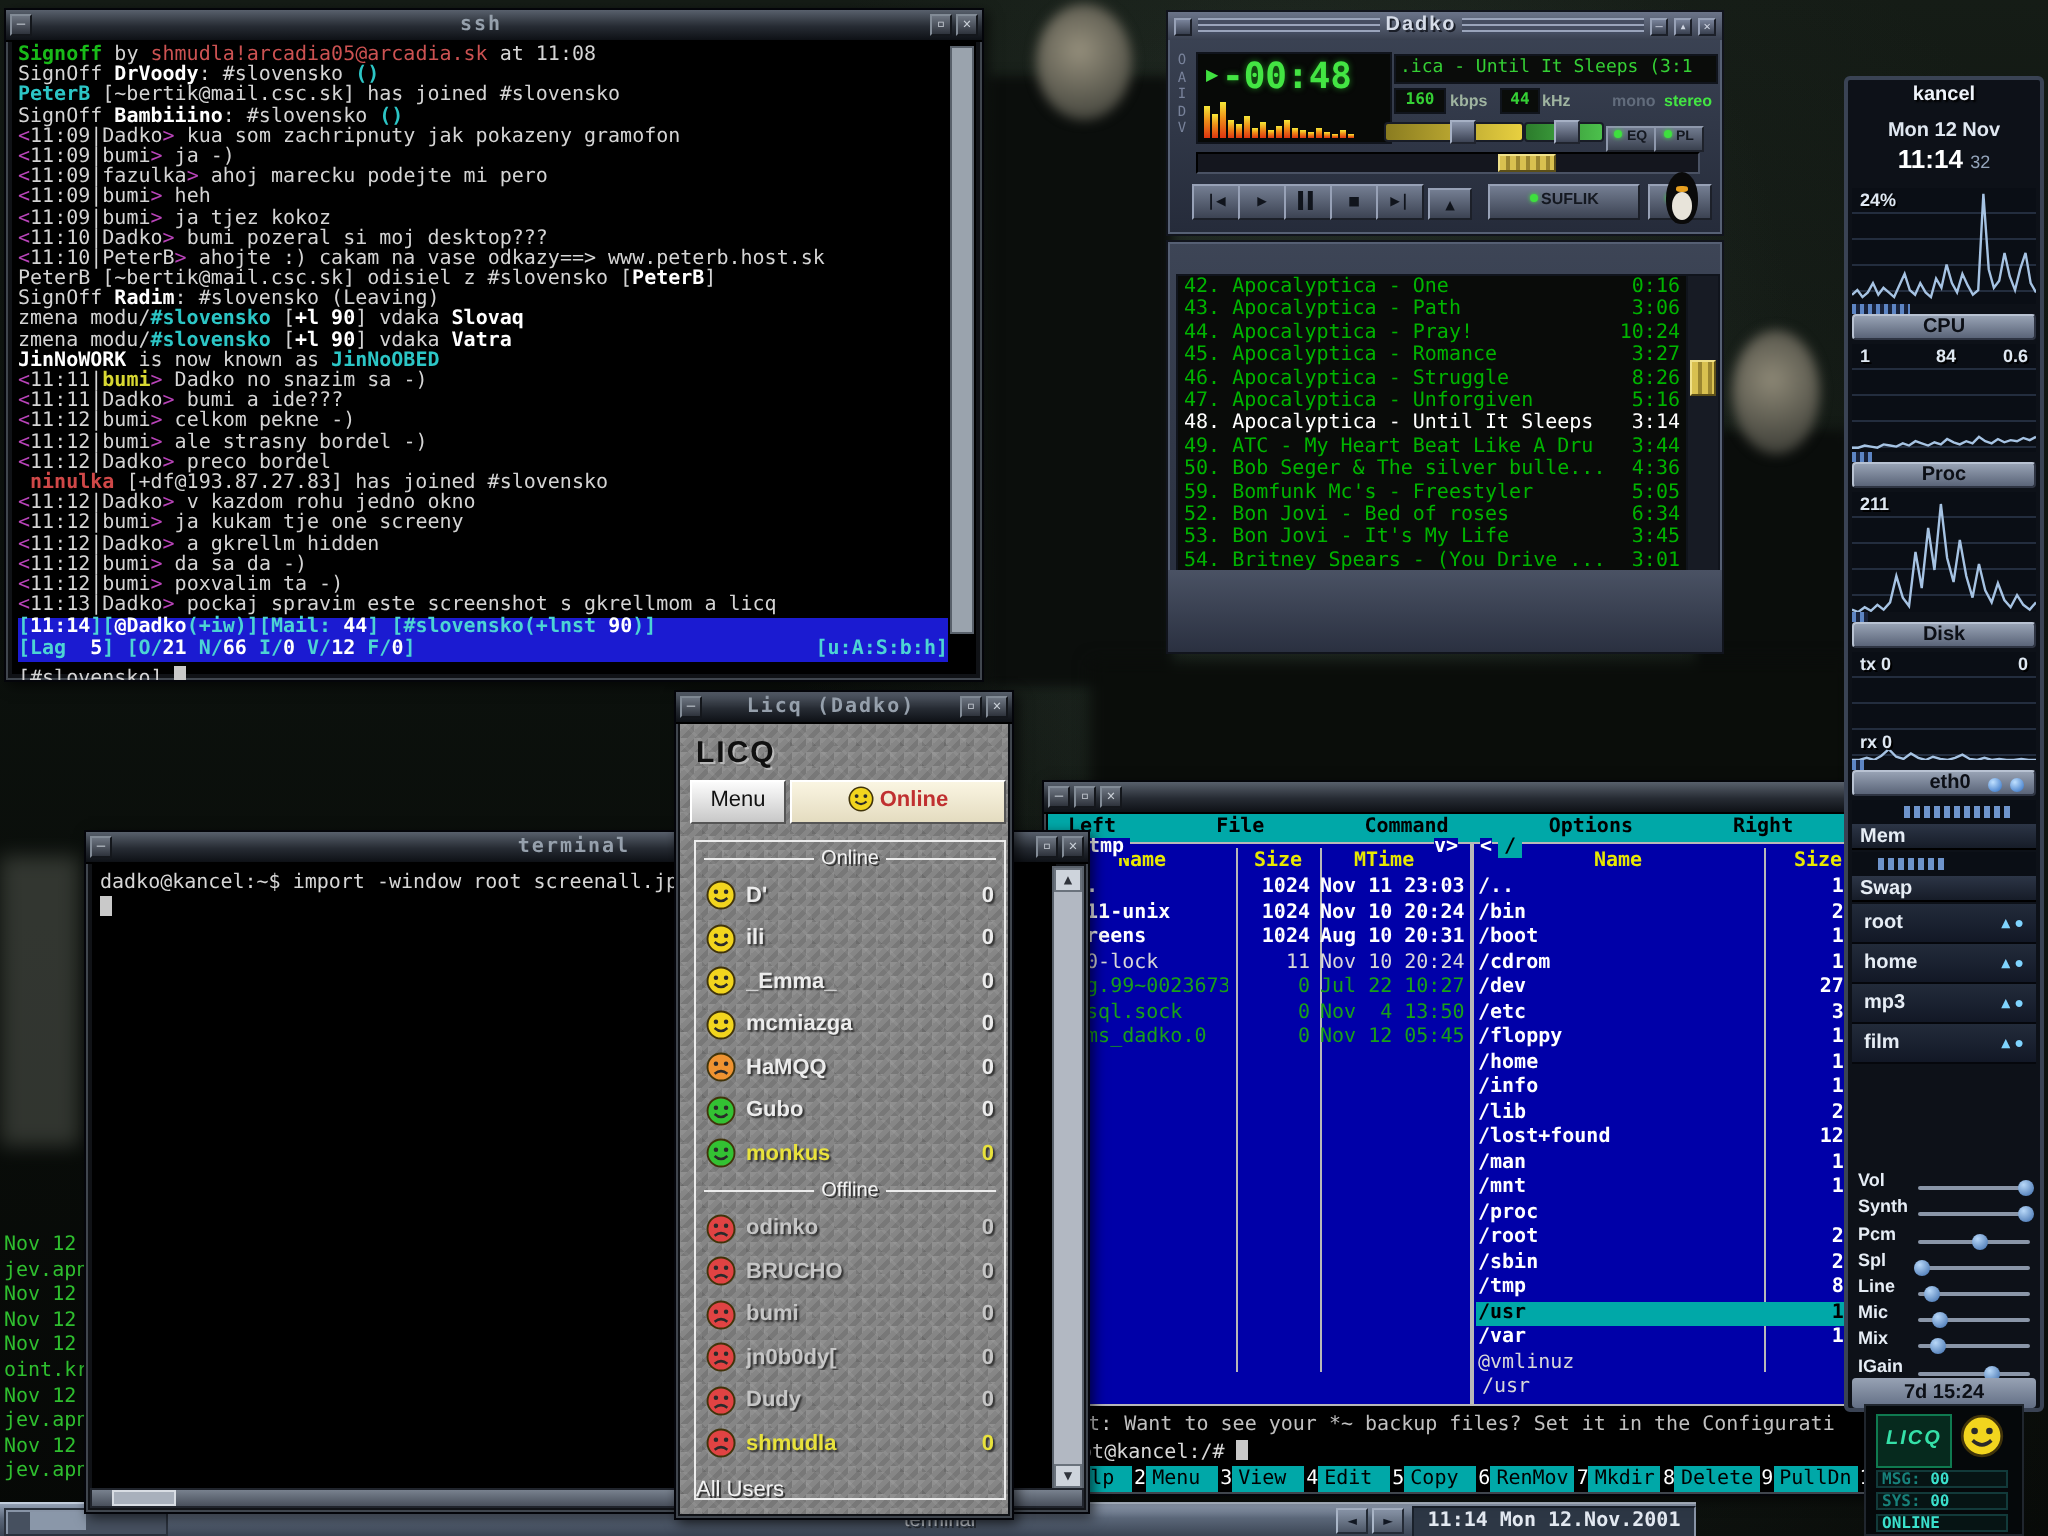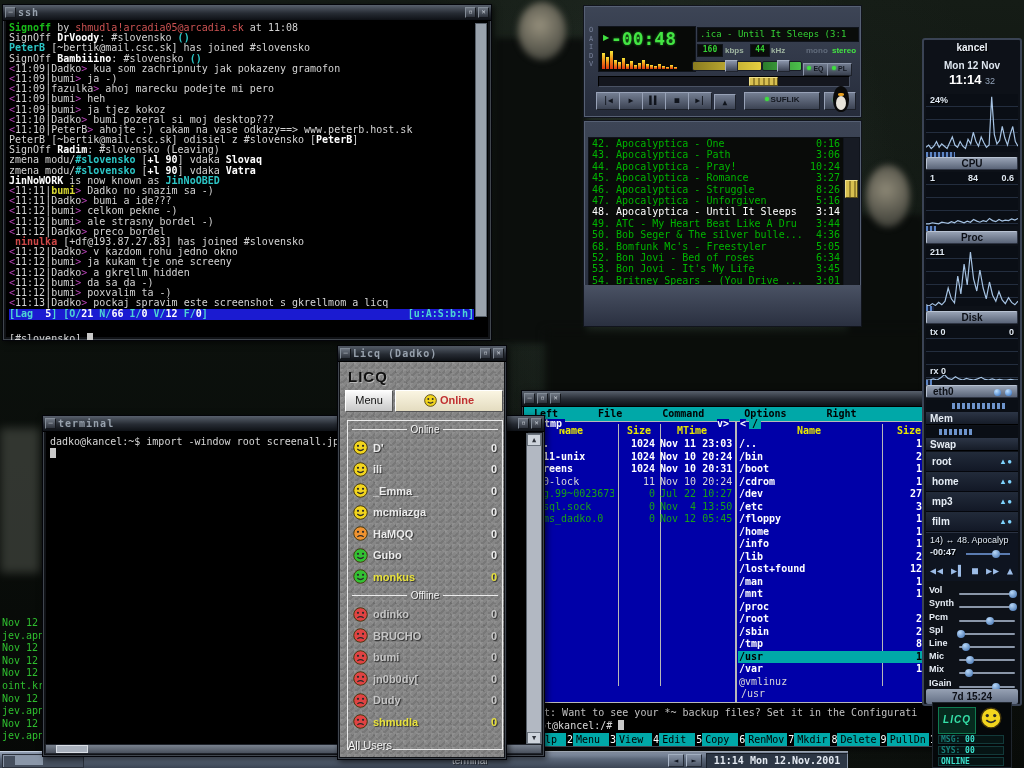--- a/index.html
+++ b/index.html
@@ -9,21 +9,21 @@
   #wallpaper{position:absolute;inset:0;z-index:0;background:
     radial-gradient(380px 500px at 62% 28%, rgba(70,86,74,.35), transparent 70%),
     radial-gradient(500px 700px at 75% 60%, rgba(40,52,44,.5), transparent 75%),
     linear-gradient(180deg,#151c16 0%,#0c110d 40%,#060806 100%)}
   .fig{position:absolute;filter:blur(3px)}
   #root-log{position:absolute;left:2px;top:617px;z-index:0;color:#2fbf2f;font:10px/12.6px "DejaVu Sans Mono",monospace;white-space:pre}
 
   
   .win{position:absolute;background:#101216;border:1px solid #04050a;box-shadow:0 0 0 1px #40464e inset, 2px 2px 6px rgba(0,0,0,.6);overflow:hidden;box-sizing:border-box}
   .tbar{height:16px;background:linear-gradient(180deg,#58606c,#262b33 55%,#0e1116);display:flex;align-items:center;gap:2px;padding:0 2px;box-sizing:border-box;border-bottom:1px solid #000}
-  .tbar .ttl{flex:1;font:bold 10px/14px "DejaVu Sans Mono",monospace;color:#96a0ac;letter-spacing:1px;overflow:hidden;white-space:nowrap}
+  .tbar .ttl{flex:1;text-align:center;font:bold 10px/14px "DejaVu Sans Mono",monospace;color:#96a0ac;letter-spacing:1px;overflow:hidden;white-space:nowrap}
   .wbtn{width:11px;height:11px;flex:0 0 auto;background:linear-gradient(#6d7581,#2e333c);border:1px solid #828b96;border-right-color:#14171c;border-bottom-color:#14171c;color:#c9cfd7;font:7px/9px "DejaVu Sans Mono",monospace;text-align:center;box-sizing:border-box}
 
   
   #ssh-win{left:2px;top:4px;width:490px;height:337px;z-index:5}
   #ssh-body{position:absolute;left:3px;top:16px;right:3px;bottom:3px;background:#000}
   #irc-lines{position:absolute;left:3px;top:2px;white-space:pre}
   .irc-line{height:10.2px;font:10px/10.2px "DejaVu Sans Mono",monospace;white-space:pre}
   .sg-d{color:#d4d4d4}.sg-g{color:#19bb19;font-weight:bold}.sg-r{color:#cc5252}
   .sg-c{color:#2cc6c6;font-weight:bold}.sg-w{color:#fff;font-weight:bold}
   .sg-y{color:#d8d832;font-weight:bold}.sg-m{color:#b944b9}.sg-p{color:#d04848;font-weight:bold}
@@ -130,21 +130,21 @@
   
   #term-win{left:42px;top:415px;width:503px;height:342px;z-index:3}
   #term-body{position:absolute;left:3px;top:16px;width:482px;bottom:10px;background:#000;color:#d6d6d6;font:10px/12px "DejaVu Sans Mono",monospace;white-space:pre;padding:4px 0 0 4px;box-sizing:border-box}
   #term-scroll{position:absolute;right:2px;top:17px;bottom:11px;width:14px;background:#b2b8c2;border:1px solid #59616b}
   .term-arr{position:absolute;left:0;width:100%;height:12px;background:#ced4dc;border:1px solid #6a727c;color:#30343c;font:7px/11px monospace;text-align:center;box-sizing:border-box}
   #term-bottom{position:absolute;left:2px;right:2px;bottom:2px;height:8px;background:linear-gradient(180deg,#78818e,#49505c);border:1px solid #20242c}
   #term-bottom .thumb{position:absolute;left:10px;top:0;width:30px;height:6px;background:#a8b0bc;border:1px solid #d8dde4}
 
   
   #mc-win{left:521px;top:390px;width:424px;height:358px;z-index:2;background:#000}
-  #mc-menubar{position:absolute;left:2px;right:2px;top:16px;height:14px;background:#00a8a8;color:#000;font:bold 10px/14px "DejaVu Sans Mono",monospace;display:flex;gap:40px;padding-left:10px;white-space:pre;overflow:hidden}
+  #mc-menubar{position:absolute;left:2px;right:2px;top:16px;height:14px;background:#00a8a8;color:#000;font:bold 10px/14px "DejaVu Sans Mono",monospace;display:flex;gap:50px;padding-left:10px;white-space:pre;overflow:hidden}
   .mc-panel{position:absolute;top:30px;height:282px;background:#0000a8;border:1px solid #b8b8b8;box-sizing:border-box}
   #mc-left{left:6px;width:208px}
   #mc-right{left:214px;width:208px}
   .mc-path{position:absolute;top:-3px;font:bold 10px/10px "DejaVu Sans Mono",monospace;background:#0000a8;color:#fff;padding:0 3px;z-index:2}
   .mc-path.active{background:#00a8a8;color:#000}
   .mc-mark{position:absolute;top:-3px;font:bold 10px/10px "DejaVu Sans Mono",monospace;background:#0000a8;color:#fff;z-index:2}
   .mc-cols{position:absolute;left:0;right:0;top:3px;height:12px;color:#e8e800;font:bold 10px/12px "DejaVu Sans Mono",monospace}
   .mc-colsep{position:absolute;top:2px;bottom:16px;width:1px;background:#b8b8b8}
   .mc-rows{position:absolute;left:1px;right:1px;top:16px}
   .mc-row{display:flex;height:12.5px;font:10px/12.5px "DejaVu Sans Mono",monospace;white-space:pre;overflow:hidden}
@@ -209,21 +209,21 @@
       <div class="mc-cols">
         <span style="position:absolute;left:30px">Name</span>
         <span style="position:absolute;left:98px">Size</span>
         <span style="position:absolute;left:148px">MTime</span>
       </div>
       <div class="mc-colsep" style="left:89px"></div>
       <div class="mc-colsep" style="left:131px"></div>
       <div class="mc-rows" id="mc-left-rows">
           <div class="mc-row dir"><span class="nm">/..</span><span class="sz">1024</span><span class="tm">Nov 11 23:03</span></div>
           <div class="mc-row dir"><span class="nm">.X11-unix</span><span class="sz">1024</span><span class="tm">Nov 10 20:24</span></div>
-          <div class="mc-row dir"><span class="nm">screens</span><span class="sz">1024</span><span class="tm">Nov 10 20:31</span></div>
+          <div class="mc-row dir"><span class="nm">screens</span><span class="sz">1024</span><span class="tm">Aug 10 20:31</span></div>
           <div class="mc-row file"><span class="nm">.X0-lock</span><span class="sz">11</span><span class="tm">Nov 10 20:24</span></div>
           <div class="mc-row special"><span class="nm">mpg.99~0023673</span><span class="sz">0</span><span class="tm">Jul 22 10:27</span></div>
           <div class="mc-row special"><span class="nm">mysql.sock</span><span class="sz">0</span><span class="tm">Nov  4 13:50</span></div>
           <div class="mc-row special"><span class="nm">xmms_dadko.0</span><span class="sz">0</span><span class="tm">Nov 12 05:45</span></div>
         </div>
       <div class="mc-mini">.</div>
     </div>
     <div class="mc-panel" id="mc-right">
       <div class="mc-mark" style="left:3px">&lt;</div>
       <div class="mc-path active" style="left:12px">/</div>
@@ -484,28 +484,38 @@
   <div class="win" id="ssh-win">
     <div class="tbar">
       <div class="wbtn">–</div>
       <div class="ttl">ssh</div>
       <div class="wbtn">▫</div>
       <div class="wbtn">✕</div>
     </div>
     <div id="ssh-body">
       <div id="irc-lines"><div class="irc-line"><span class="sg-g">Signoff</span><span class="sg-d"> by </span><span class="sg-r">shmudla!arcadia05@arcadia.sk</span><span class="sg-d"> at 11:08</span></div><div class="irc-line"><span class="sg-d">SignOff </span><span class="sg-w">DrVoody</span><span class="sg-d">: #slovensko </span><span class="sg-c">()</span></div><div class="irc-line"><span class="sg-c">PeterB</span><span class="sg-d"> [~bertik@mail.csc.sk] has joined #slovensko</span></div><div class="irc-line"><span class="sg-d">SignOff </span><span class="sg-w">Bambiiino</span><span class="sg-d">: #slovensko </span><span class="sg-c">()</span></div><div class="irc-line"><span class="sg-m">&lt;</span><span class="sg-d">11:09|Dadko</span><span class="sg-m">&gt;</span><span class="sg-d"> kua som zachripnuty jak pokazeny gramofon</span></div><div class="irc-line"><span class="sg-m">&lt;</span><span class="sg-d">11:09|bumi</span><span class="sg-m">&gt;</span><span class="sg-d"> ja -)</span></div><div class="irc-line"><span class="sg-m">&lt;</span><span class="sg-d">11:09|fazulka</span><span class="sg-m">&gt;</span><span class="sg-d"> ahoj marecku podejte mi pero</span></div><div class="irc-line"><span class="sg-m">&lt;</span><span class="sg-d">11:09|bumi</span><span class="sg-m">&gt;</span><span class="sg-d"> heh</span></div><div class="irc-line"><span class="sg-m">&lt;</span><span class="sg-d">11:09|bumi</span><span class="sg-m">&gt;</span><span class="sg-d"> ja tjez kokoz</span></div><div class="irc-line"><span class="sg-m">&lt;</span><span class="sg-d">11:10|Dadko</span><span class="sg-m">&gt;</span><span class="sg-d"> bumi pozeral si moj desktop???</span></div><div class="irc-line"><span class="sg-m">&lt;</span><span class="sg-d">11:10|PeterB</span><span class="sg-m">&gt;</span><span class="sg-d"> ahojte :) cakam na vase odkazy==&gt; www.peterb.host.sk</span></div><div class="irc-line"><span class="sg-d">PeterB [~bertik@mail.csc.sk] odisiel z #slovensko [</span><span class="sg-w">PeterB</span><span class="sg-d">]</span></div><div class="irc-line"><span class="sg-d">SignOff </span><span class="sg-w">Radim</span><span class="sg-d">: #slovensko (Leaving)</span></div><div class="irc-line"><span class="sg-d">zmena modu/</span><span class="sg-c">#slovensko</span><span class="sg-d"> [</span><span class="sg-w">+l 90</span><span class="sg-d">] vdaka </span><span class="sg-w">Slovaq</span></div><div class="irc-line"><span class="sg-d">zmena modu/</span><span class="sg-c">#slovensko</span><span class="sg-d"> [</span><span class="sg-w">+l 90</span><span class="sg-d">] vdaka </span><span class="sg-w">Vatra</span></div><div class="irc-line"><span class="sg-w">JinNoWORK</span><span class="sg-d"> is now known as </span><span class="sg-c">JinNoOBED</span></div><div class="irc-line"><span class="sg-m">&lt;</span><span class="sg-d">11:11|</span><span class="sg-y">bumi</span><span class="sg-m">&gt;</span><span class="sg-d"> Dadko no snazim sa -)</span></div><div class="irc-line"><span class="sg-m">&lt;</span><span class="sg-d">11:11|Dadko</span><span class="sg-m">&gt;</span><span class="sg-d"> bumi a ide???</span></div><div class="irc-line"><span class="sg-m">&lt;</span><span class="sg-d">11:12|bumi</span><span class="sg-m">&gt;</span><span class="sg-d"> celkom pekne -)</span></div><div class="irc-line"><span class="sg-m">&lt;</span><span class="sg-d">11:12|bumi</span><span class="sg-m">&gt;</span><span class="sg-d"> ale strasny bordel -)</span></div><div class="irc-line"><span class="sg-m">&lt;</span><span class="sg-d">11:12|Dadko</span><span class="sg-m">&gt;</span><span class="sg-d"> preco bordel</span></div><div class="irc-line"><span class="sg-p"> ninulka</span><span class="sg-d"> [+df@193.87.27.83] has joined #slovensko</span></div><div class="irc-line"><span class="sg-m">&lt;</span><span class="sg-d">11:12|Dadko</span><span class="sg-m">&gt;</span><span class="sg-d"> v kazdom rohu jedno okno</span></div><div class="irc-line"><span class="sg-m">&lt;</span><span class="sg-d">11:12|bumi</span><span class="sg-m">&gt;</span><span class="sg-d"> ja kukam tje one screeny</span></div><div class="irc-line"><span class="sg-m">&lt;</span><span class="sg-d">11:12|Dadko</span><span class="sg-m">&gt;</span><span class="sg-d"> a gkrellm hidden</span></div><div class="irc-line"><span class="sg-m">&lt;</span><span class="sg-d">11:12|bumi</span><span class="sg-m">&gt;</span><span class="sg-d"> da sa da -)</span></div><div class="irc-line"><span class="sg-m">&lt;</span><span class="sg-d">11:12|bumi</span><span class="sg-m">&gt;</span><span class="sg-d"> poxvalim ta -)</span></div><div class="irc-line"><span class="sg-m">&lt;</span><span class="sg-d">11:13|Dadko</span><span class="sg-m">&gt;</span><span class="sg-d"> pockaj spravim este screenshot s gkrellmom a licq</span></div></div>
       <div id="irc-statuses">
+        <div class="irc-status"><span id="irc-status1"><div class="irc-line"><span class="sg-s">[</span><span class="sg-sw">11:14</span><span class="sg-s">][</span><span class="sg-sw">@Dadko</span><span class="sg-s">(+iw)][Mail: </span><span class="sg-sw">44</span><span class="sg-s">] [#slovensko(+lnst </span><span class="sg-sw">90</span><span class="sg-s">)]</span></div></span></div>
         <div class="irc-status"><span id="irc-status2l"><div class="irc-line"><span class="sg-s">[Lag  </span><span class="sg-sw">5</span><span class="sg-s">] [O/</span><span class="sg-sw">21</span><span class="sg-s"> N/</span><span class="sg-sw">66</span><span class="sg-s"> I/</span><span class="sg-sw">0</span><span class="sg-s"> V/</span><span class="sg-sw">12</span><span class="sg-s"> F/</span><span class="sg-sw">0</span><span class="sg-s">]</span></div></span><span id="irc-status2r"><div class="irc-line"><span class="sg-s">[u:A:S:b:h]</span></div></span></div>
       </div>
       <div id="irc-input"><span>[#slovensko] </span><span class="cursor"></span></div>
       <div id="ssh-scroll"></div>
     </div>
   </div>
 
   <div id="xmms-win">
+    <div class="xbar">
+      <div class="xbtn"></div>
+      <div class="xridge"></div>
+      <div class="xttl">Dadko</div>
+      <div class="xridge"></div>
+      <div class="xbtn">–</div>
+      <div class="xbtn">▴</div>
+      <div class="xbtn">✕</div>
+    </div>
     <div id="x-clutter">
         <div>O</div>
         <div>A</div>
         <div>I</div>
         <div>D</div>
         <div>V</div>
       </div>
     <div id="x-lcd">
       <div id="x-playicon">▶</div>
       <div id="x-time">-00:48</div>
@@ -568,21 +578,21 @@
     <div id="pl-list">
         <div class="pl-row"><span>42. Apocalyptica - One</span><span class="pl-d">0:16</span></div>
         <div class="pl-row"><span>43. Apocalyptica - Path</span><span class="pl-d">3:06</span></div>
         <div class="pl-row"><span>44. Apocalyptica - Pray!</span><span class="pl-d">10:24</span></div>
         <div class="pl-row"><span>45. Apocalyptica - Romance</span><span class="pl-d">3:27</span></div>
         <div class="pl-row"><span>46. Apocalyptica - Struggle</span><span class="pl-d">8:26</span></div>
         <div class="pl-row"><span>47. Apocalyptica - Unforgiven</span><span class="pl-d">5:16</span></div>
         <div class="pl-row cur"><span>48. Apocalyptica - Until It Sleeps</span><span class="pl-d">3:14</span></div>
         <div class="pl-row"><span>49. ATC - My Heart Beat Like A Dru</span><span class="pl-d">3:44</span></div>
         <div class="pl-row"><span>50. Bob Seger &amp; The silver bulle...</span><span class="pl-d">4:36</span></div>
-        <div class="pl-row"><span>68. Bomfunk Mc's - Freestyler</span><span class="pl-d">5:05</span></div>
+        <div class="pl-row"><span>59. Bomfunk Mc's - Freestyler</span><span class="pl-d">5:05</span></div>
         <div class="pl-row"><span>52. Bon Jovi - Bed of roses</span><span class="pl-d">6:34</span></div>
         <div class="pl-row"><span>53. Bon Jovi - It's My Life</span><span class="pl-d">3:45</span></div>
         <div class="pl-row"><span>54. Britney Spears - (You Drive ...</span><span class="pl-d">3:01</span></div>
       </div>
     <div id="pl-scroll">
         <div class="thumb"></div>
       </div>
     <div id="pl-bottom">
       
       
@@ -620,46 +630,38 @@
     <div class="gk-val" style="left:6px;top:207px">211</div>
     <div class="gk-krell" style="top:266px;width:8%"></div>
     <div class="gk-label" style="top:271px">Disk</div>
     <div class="gk-chart" style="top:286px;height:54px"><svg id="gk-net-chart" viewBox="0 0 100 50" preserveAspectRatio="none" style="width:100%;height:100%">
           <polyline points="0.0,50.0 4.0,50.0 8.0,49.0 12.0,50.0 16.0,48.0 20.0,45.0 24.0,48.5 28.0,49.5 32.0,47.0 36.0,49.0 40.0,50.0 44.0,48.5 48.0,49.5 52.0,50.0 56.0,49.0 60.0,47.5 64.0,49.5 68.0,50.0 72.0,49.0 76.0,50.0 80.0,49.5 84.0,50.0 88.0,50.0 92.0,49.5 96.0,50.0 100.0,50.0" fill="none" stroke="#a6c3e3" stroke-width="1.2" vector-effect="non-scaling-stroke"></polyline>
         </svg></div>
     <div class="gk-val" style="left:6px;top:287px">tx 0</div>
     <div class="gk-val" style="right:6px;top:287px">0</div>
     <div class="gk-val" style="left:6px;top:326px">rx 0</div>
     <div class="gk-krell" style="top:340px;width:6%"></div>
-    <div class="gk-label" style="top:345px;text-align:left;padding-left:6px"><span>eth0</span>
+    <div class="gk-label" style="top:345px;text-align:center;padding-left:6px"><span>eth0</span>
       <span style="position:absolute;right:16px;top:3px;width:7px;height:7px;border-radius:50%;background:radial-gradient(circle at 35% 30%,#bfe0ff,#2a6ac0)"></span>
       <span style="position:absolute;right:5px;top:3px;width:7px;height:7px;border-radius:50%;background:radial-gradient(circle at 35% 30%,#bfe0ff,#2a6ac0)"></span>
     </div>
     <div class="gk-meter" style="top:360px">
         <div class="dash" style="left:28%;width:58%"></div>
       </div>
     <div class="gk-panel-label" style="top:372px">Mem</div>
     <div class="gk-meter" style="top:386px">
         <div class="dash" style="left:14%;width:38%"></div>
       </div>
     <div class="gk-panel-label" style="top:398px">Swap</div>
     <div id="gk-fs" style="position:absolute;left:2px;right:2px;top:412px">
         <div class="gk-fs-row">root<span class="gk-fs-ico">▴ ●</span></div>
         <div class="gk-fs-row">home<span class="gk-fs-ico">▴ ●</span></div>
         <div class="gk-fs-row">mp3<span class="gk-fs-ico">▴ ●</span></div>
         <div class="gk-fs-row">film<span class="gk-fs-ico">▴ ●</span></div>
       </div>
-    <div id="gk-xmms" style="top:492px;height:48px">
-      <div class="gk-val" style="left:4px;top:2px;font-weight:normal">14)  ↔ 48. Apocalyp</div>
-      <div class="gk-val" style="left:4px;top:14px">-00:47</div>
-      <div style="position:absolute;left:40px;right:8px;top:20px;height:2px;background:#5a7bb0">
-          <div style="position:absolute;left:60%;top:-3px;width:8px;height:8px;border-radius:50%;background:radial-gradient(circle at 35% 30%,#b8d8f8,#3a6aaa)"></div>
-        </div>
-      <div style="position:absolute;left:0;right:0;top:30px;text-align:center;color:#9dbde8;font:bold 10px/16px 'DejaVu Sans Mono',monospace;letter-spacing:1px">◀◀ ▶▌ ■ ▶▶ ▲</div>
-    </div>
     <div id="gk-mixers" style="top:542px">
         <div class="mix-row">
           <span class="lbl">Vol</span>
           <span class="track">
             <span class="thumb" style="left: 97%;"></span>
           </span>
         </div>
         <div class="mix-row">
           <span class="lbl">Synth</span>
           <span class="track">

